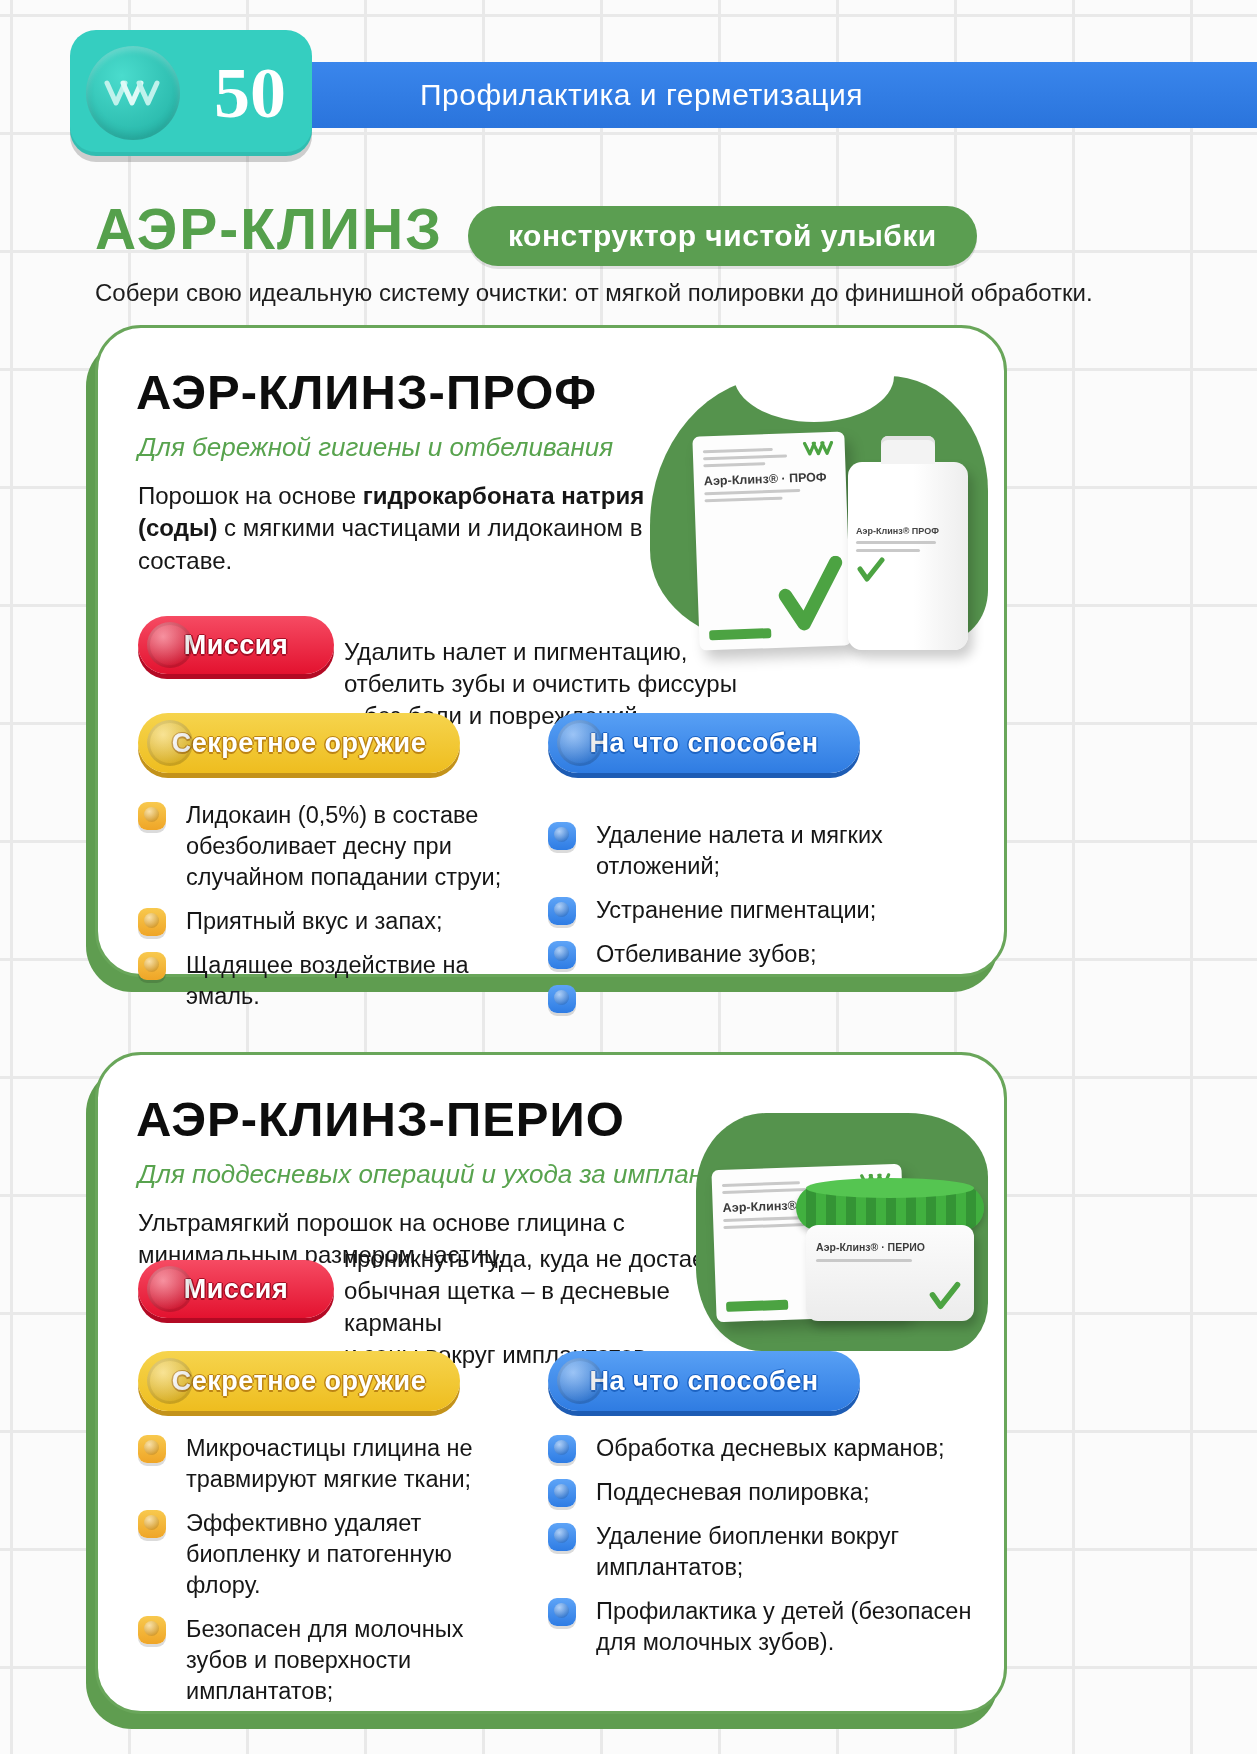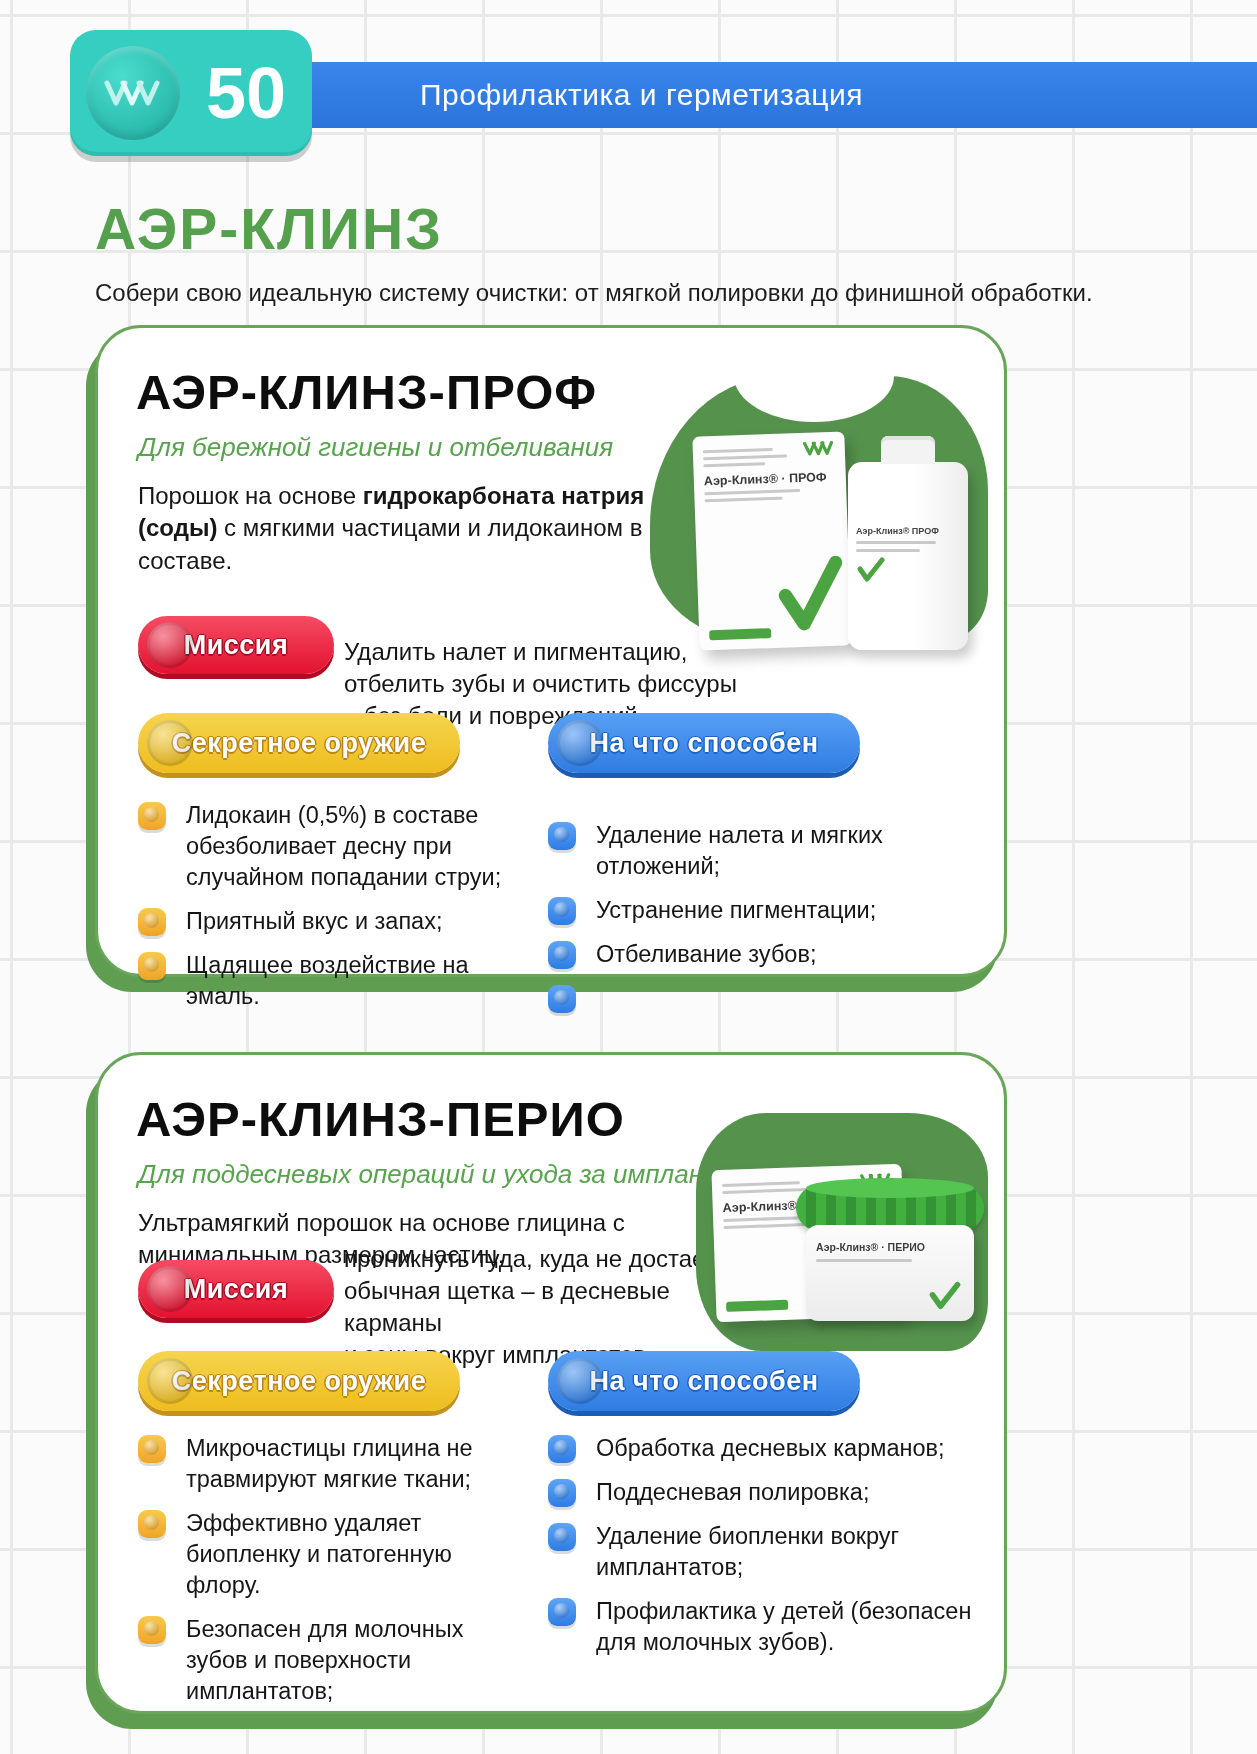--- a/index.html
+++ b/index.html
@@ -34,21 +34,21 @@
     display:flex; align-items:center;
   }
   .logo-circle{
     position:absolute; left:16px; top:16px; width:94px; height:94px; border-radius:50%;
     background:radial-gradient(circle at 38% 32%, #4adccd, #28b7aa 78%);
     box-shadow:inset 0 -5px 8px rgba(0,0,0,.12), inset 0 4px 6px rgba(255,255,255,.25);
     display:flex; align-items:center; justify-content:center;
   }
   .page-num{
     position:absolute; right:26px; top:50%; transform:translateY(-50%);
-    color:#fff; font-size:72px; font-weight:bold;
+    color:#fff; font-size:72px; font-weight:bold;font-family:Liberation Serif, serif;
   }
 
   
   .h1{
     position:absolute; left:95px; top:196px;
     color:#55a04c; font-size:57px; font-weight:bold; letter-spacing:2px;
   }
   .tagline{
     position:absolute; left:468px; top:206px; height:60px; line-height:60px;
     background:#5b9e51; border-radius:34px; padding:0 40px;
@@ -214,20 +214,21 @@
       <svg width="58" height="26" viewBox="0 0 58 26">
         <polyline points="3,3 12,23 21,3" fill="none" stroke="#bff2ec" stroke-width="5" stroke-linecap="round" stroke-linejoin="round"></polyline>
         <polyline points="19,3 28,23 37,3" fill="none" stroke="#dffaf7" stroke-width="5" stroke-linecap="round" stroke-linejoin="round"></polyline>
         <polyline points="35,3 44,23 53,3" fill="none" stroke="#bff2ec" stroke-width="5" stroke-linecap="round" stroke-linejoin="round"></polyline>
       </svg>
     </div>
     <span class="page-num">50</span>
   </div>
 
   <h1 class="h1">АЭР-КЛИНЗ</h1>
+  <div class="tagline">конструктор чистой улыбки</div>
   <p class="lead">Собери свою идеальную систему очистки: от мягкой полировки до финишной обработки.</p>
 
   <section class="card card1">
     <div class="blob">
       <div class="wave"></div>
       <div class="art">
         <div class="pkg-box">
           <div class="pkg-logo">
             <svg width="34" height="14" viewBox="0 0 58 26">
               <polyline points="3,3 12,23 21,3" fill="none" stroke="#4ca342" stroke-width="6" stroke-linecap="round" stroke-linejoin="round"></polyline>

